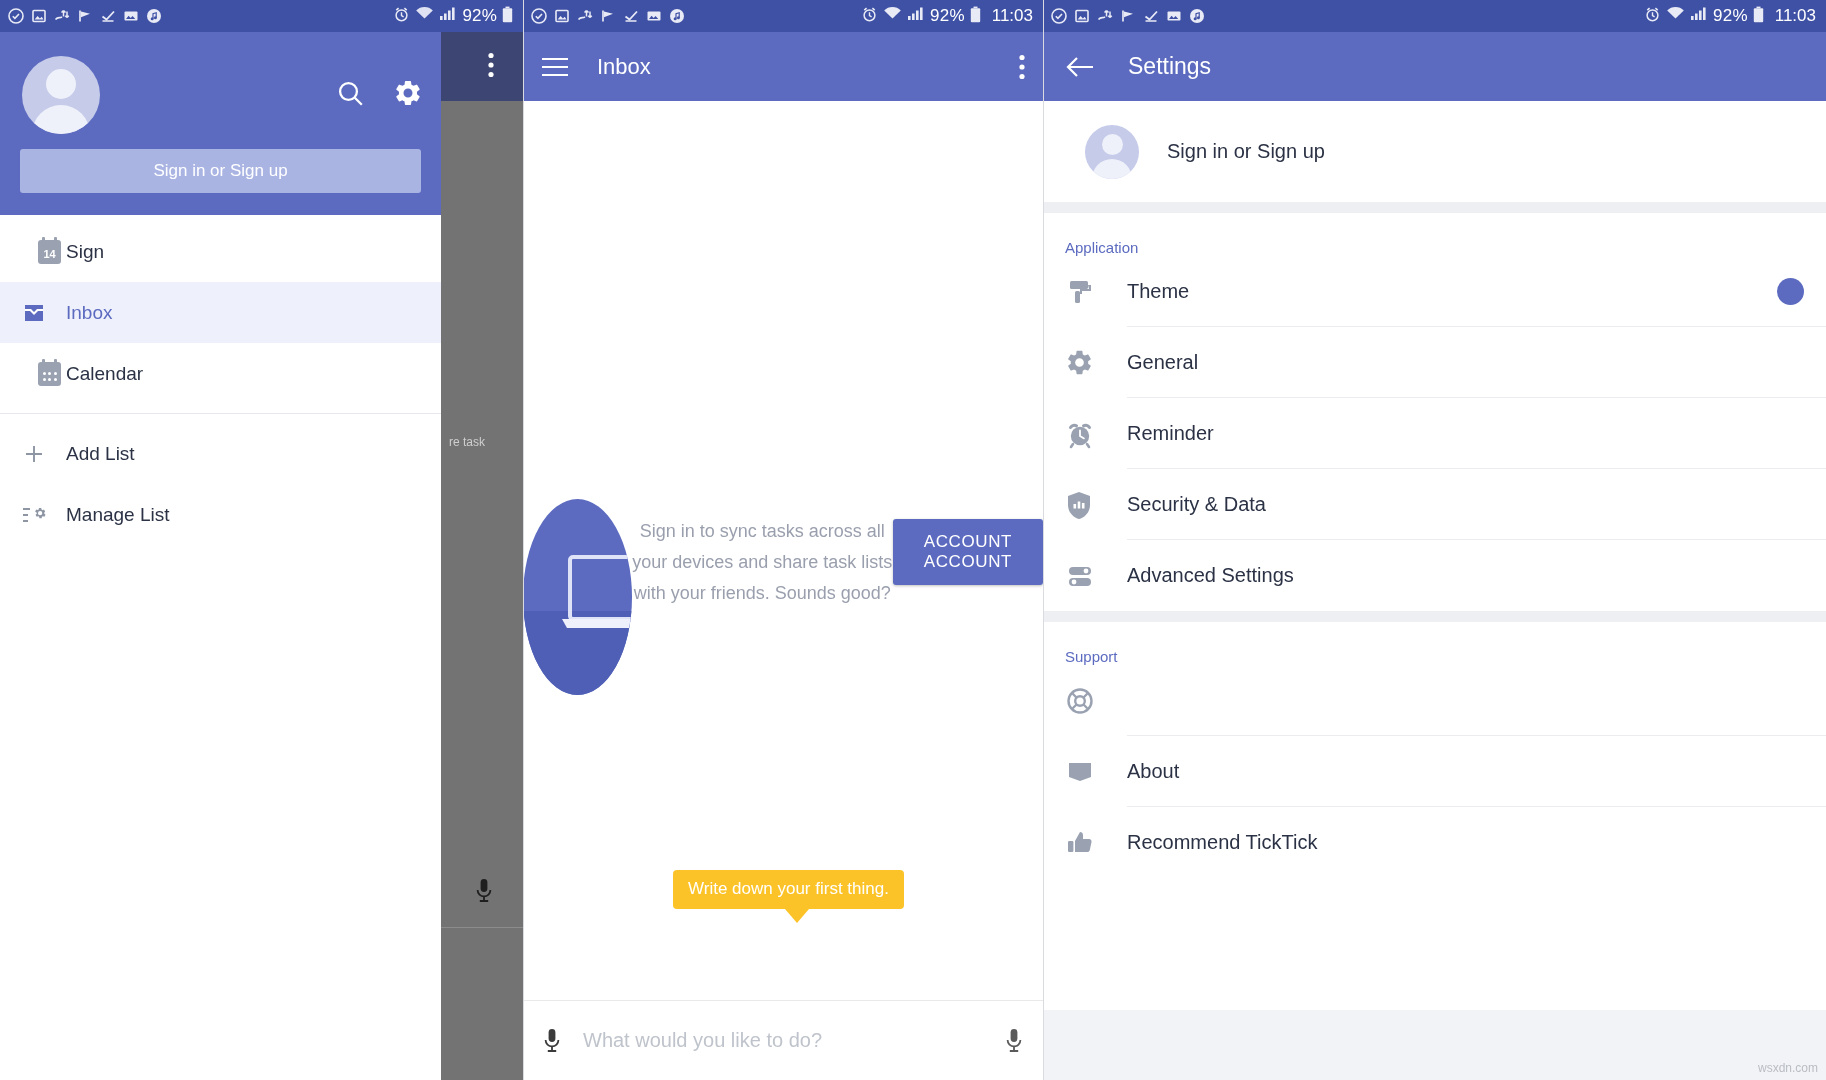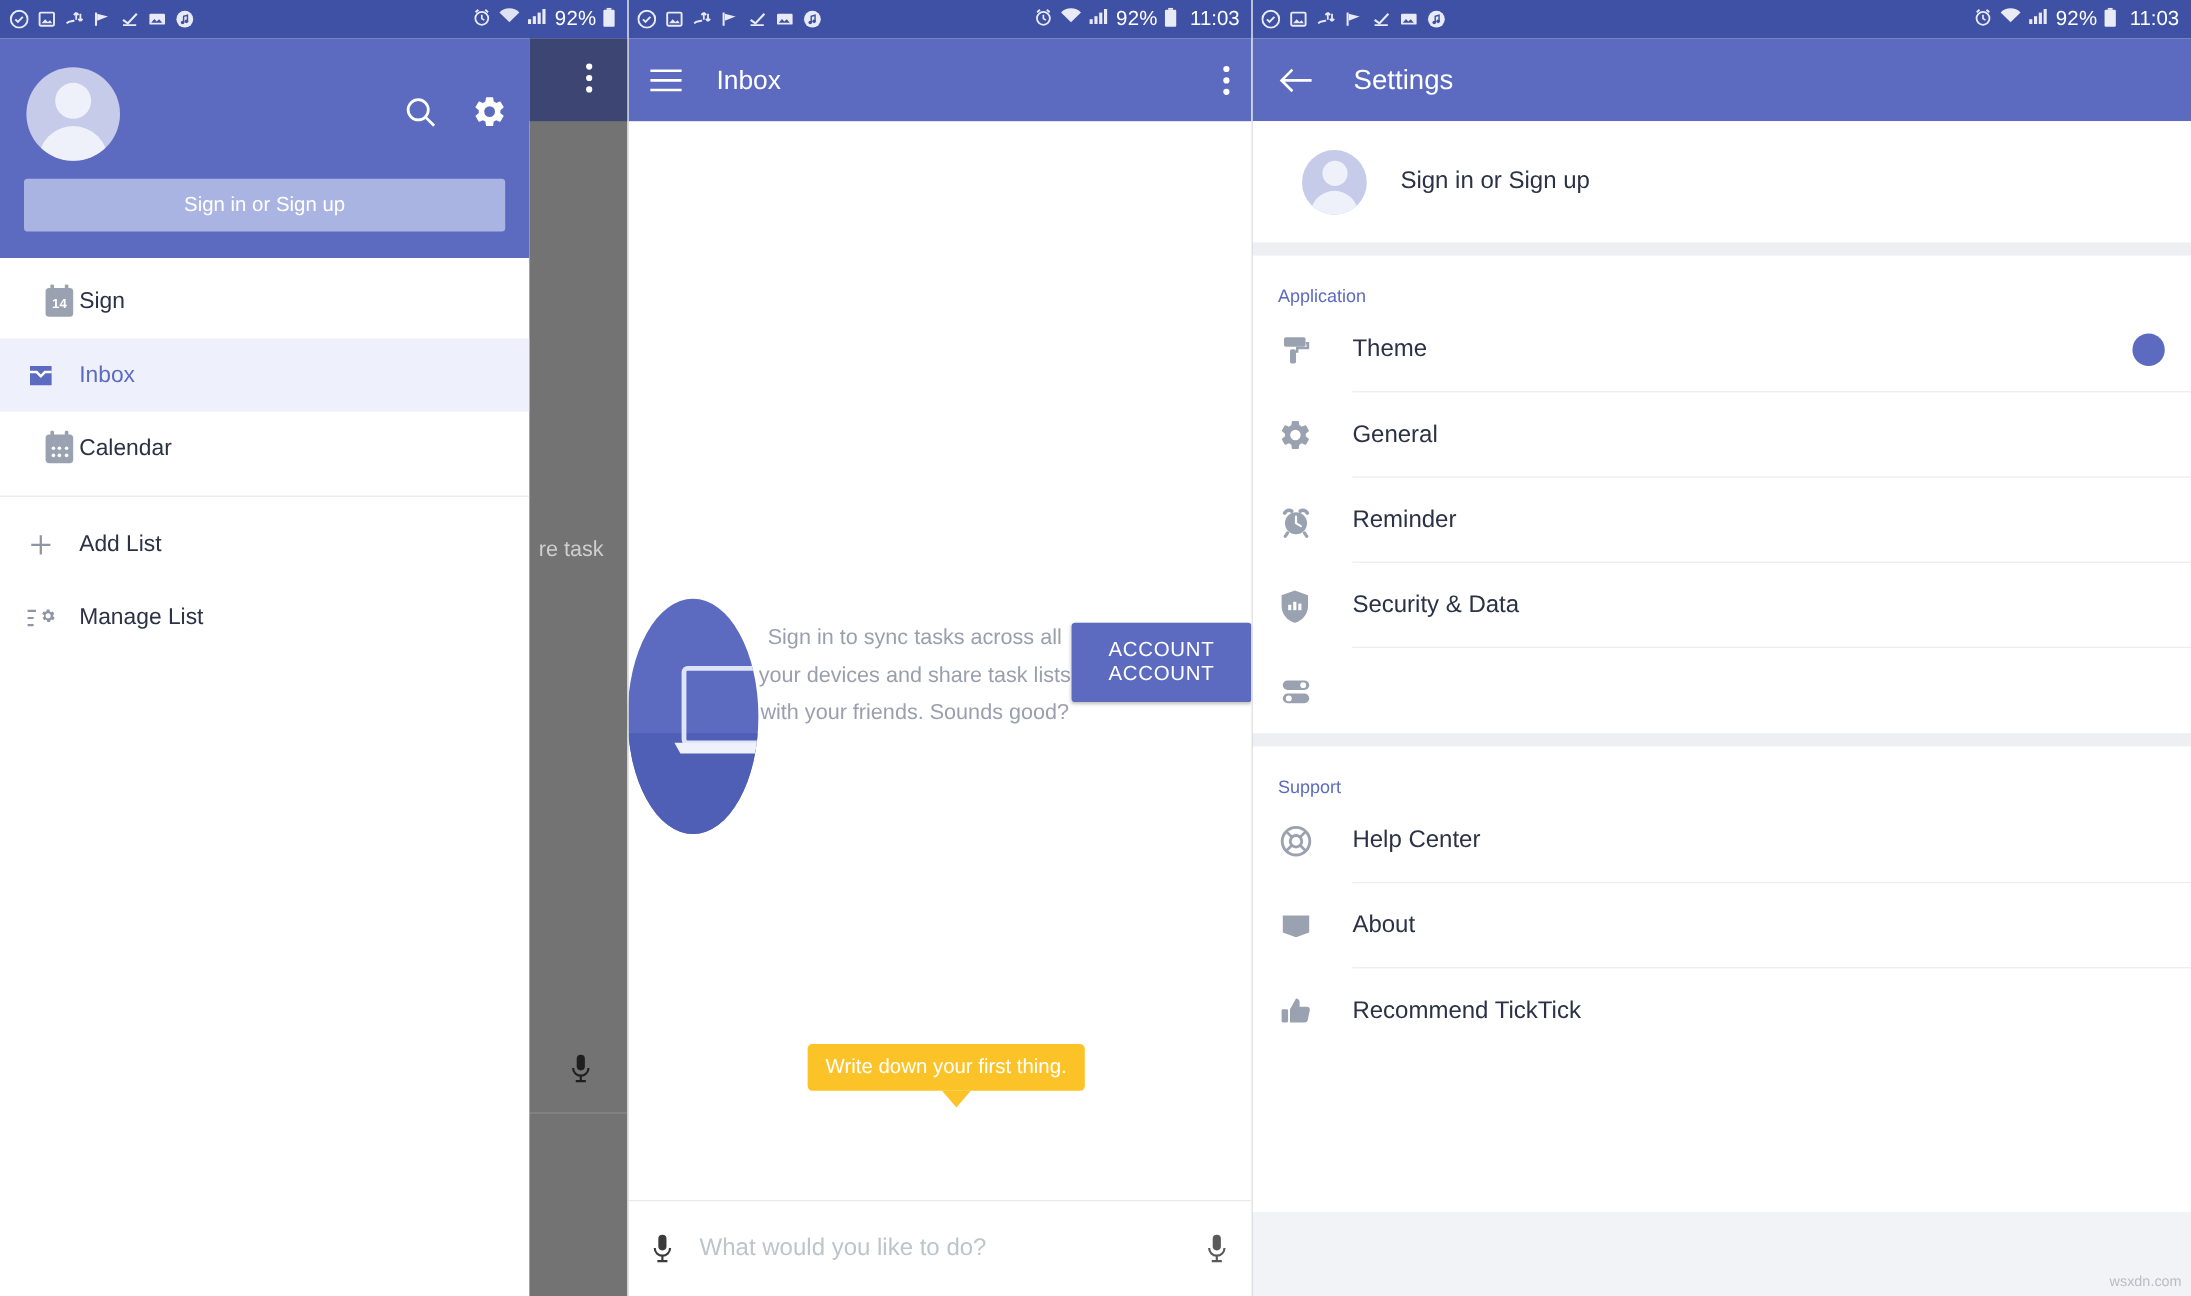--- a/index.html
+++ b/index.html
@@ -58,22 +58,22 @@
   .cal-icon .notch2 { position:absolute;top:-3px;right:4px;width:3px;height:5px;background:#9aa2b1;border-radius:1px;}
   .cal-icon .num { font-size:11px;color:#fff;line-height:1;padding-bottom:4px;font-weight:bold;}
   .cal-dots { display:grid;grid-template-columns:repeat(3,3px);gap:2.5px;padding-bottom:5px;}
   .cal-dots i { width:3px;height:3px;background:#fff;border-radius:50%;display:block;}
 
   
   .scrim { position:absolute; left:441px; top:32px; width:82px; height:1048px; background:rgba(0,0,0,.55); z-index:20;}
   .peek-top { position:absolute; left:441px; top:32px; width:82px; height:69px; background:#3d4572; z-index:21;}
   .peek-kebab { position:absolute; left:488px; top:52px; z-index:22; }
   .peek-text {
-    position:absolute; left:441px; top:447px; width:82px; z-index:22;
-    color:#cfcfcf; font-size:18px; padding-left:8px; white-space:nowrap; overflow:hidden;
+    position:absolute; left:441px; top:435px; width:82px; z-index:22;
+    color:#cfcfcf; font-size:12px; padding-left:8px; white-space:nowrap; overflow:hidden;
   }
   .peek-mic { position:absolute; left:475px; top:878px; z-index:23;}
   .peek-divline { position:absolute; left:441px; top:927px; width:82px; height:1px; background:rgba(255,255,255,.18); z-index:23;}
 
   
   .appbar {
     height:69px; background:#5c6bc0; display:flex; align-items:center;
     padding:0 18px; color:#fff; position:relative;
   }
   .appbar .title { font-size:22px; margin-left:28px; font-weight:400; }
@@ -541,37 +541,37 @@
       </div>
       <div class="set-item">
         <div class="ico">
           <svg width="30" height="26" viewBox="0 0 30 26">
               <rect x="4" y="4" width="22" height="8" rx="4" fill="#9aa2b1"></rect>
               <circle cx="21" cy="8" r="2.4" fill="#fff"></circle>
               <rect x="4" y="15" width="22" height="8" rx="4" fill="#9aa2b1"></rect>
               <circle cx="9" cy="19" r="2.4" fill="#fff"></circle>
             </svg>
         </div>
+        <div class="lbl">Advanced Settings</div>
 
       </div>
     </div>
 
     <div class="sect-gap"></div>
 
     <div class="sect-title">Support</div>
     <div class="set-list">
       <div class="set-item">
         <div class="ico">
           <svg width="30" height="30" viewBox="0 0 30 30">
               <circle cx="15" cy="15" r="11.5" fill="none" stroke="#9aa2b1" stroke-width="2.4"></circle>
               <circle cx="15" cy="15" r="4.8" fill="none" stroke="#9aa2b1" stroke-width="2.4"></circle>
               <path d="M7 7l4.6 4.6M23 7l-4.6 4.6M7 23l4.6-4.6M23 23l-4.6-4.6" stroke="#9aa2b1" stroke-width="2.2"></path>
             </svg>
         </div>
-        <div class="lbl">Help Center</div>
         <div class="rule"></div>
       </div>
       <div class="set-item">
         <div class="ico">
           <svg width="30" height="26" viewBox="0 0 30 26">
               <path d="M4 4h22v14l-11 4-11-4z" fill="#9aa2b1"></path>
             </svg>
         </div>
         <div class="lbl">About</div>
         <div class="rule"></div>

